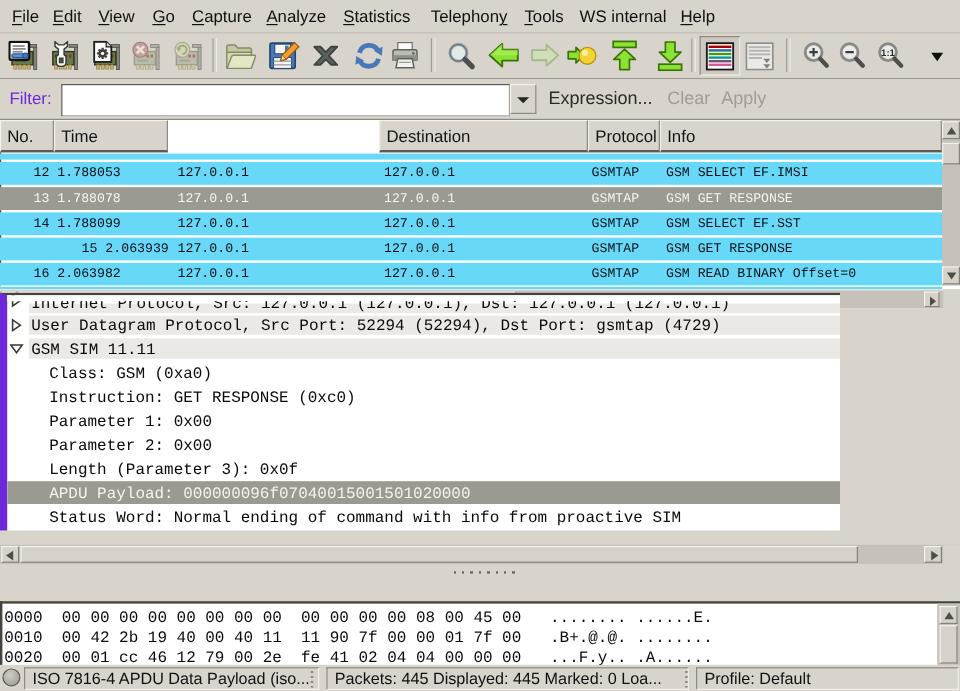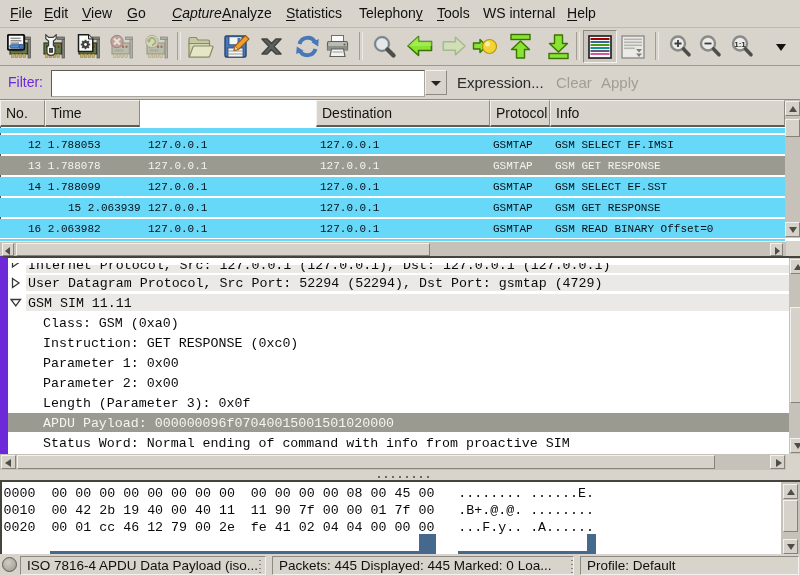--- a/index.html
+++ b/index.html
@@ -33,21 +33,21 @@
   font-size:13.5px;color:#101010;line-height:17px;padding-left:6px;white-space:nowrap;overflow:hidden;}
 </style>
 </head>
 <body>
 
 <div class="abs" style="left:0;top:0;width:800px;height:27px;background:#d8d4cc;border-bottom:1px solid #bdb9b1;">
   <span class="menuitem" style="left:10px;"><u>F</u>ile</span>
   <span class="menuitem" style="left:44px;"><u>E</u>dit</span>
   <span class="menuitem" style="left:82px;"><u>V</u>iew</span>
   <span class="menuitem" style="left:127px;"><u>G</u>o</span>
-  <span class="menuitem" style="left:172px;font-style:italic;"><u>C</u>apture</span>
+  <span class="menuitem" style="left:160px;"><u>C</u>apture</span>
   <span class="menuitem" style="left:222px;"><u>A</u>nalyze</span>
   <span class="menuitem" style="left:286px;"><u>S</u>tatistics</span>
   <span class="menuitem" style="left:359px;">Telephon<u>y</u></span>
   <span class="menuitem" style="left:437px;"><u>T</u>ools</span>
   <span class="menuitem" style="left:483px;">WS internal</span>
   <span class="menuitem" style="left:567px;"><u>H</u>elp</span>
 </div>
 
 <div id="toolbar" class="abs" style="left:0;top:28px;width:800px;height:37px;background:#d8d4cc;border-bottom:1px solid #9d9991;">
   <div class="sep" style="left:177px;top:4px;"></div>
@@ -355,21 +355,21 @@
   <div class="sbtn" style="left:2px;top:143px;width:12px;height:13px;">
     <div class="arr" style="left:2px;top:2.5px;border-top:4px solid transparent;border-bottom:4px solid transparent;border-right:5.5px solid #4e4e48;"></div>
   </div>
   <div class="sbtn" style="left:16px;top:143px;width:414px;height:13px;"></div>
   <div class="sbtn" style="left:770px;top:143px;width:13px;height:13px;">
     <div class="arr" style="left:4px;top:2.5px;border-top:4px solid transparent;border-bottom:4px solid transparent;border-left:5.5px solid #4e4e48;"></div>
   </div>
   <div class="abs" style="left:786px;top:141px;width:14px;height:16px;background:#d8d4cc;"></div>
 </div>
 
-<div class="abs" style="left:0;top:256px;width:800px;height:198px;background:#fff;border-top:2px solid #46423c;border-left:8px solid #6d28d9;box-sizing:border-box;overflow:hidden;">
+<div class="abs" style="left:0;top:244px;width:700px;height:198px;background:#fff;border-top:2px solid #46423c;border-left:6px solid #6d28d9;box-sizing:border-box;overflow:hidden;">
   <div class="abs" style="left:18px;top:7px;width:763px;height:8px;background:#ebe9e5;"></div>
   <div class="abs" style="left:18px;top:17px;width:763px;height:16px;background:#ebe9e5;"></div>
   <div class="abs" style="left:18px;top:36px;width:763px;height:17px;background:#ebe9e5;"></div>
   <div class="abs" style="left:0;top:155px;width:783px;height:19px;background:#9a9a91;"></div>
 
   <div class="drow" style="top:-3px;left:20px;">Internet Protocol, Src: 127.0.0.1 (127.0.0.1), Dst: 127.0.0.1 (127.0.0.1)</div>
   <div class="drow" style="top:15px;left:20px;">User Datagram Protocol, Src Port: 52294 (52294), Dst Port: gsmtap (4729)</div>
   <div class="drow" style="top:35px;left:20px;">GSM SIM 11.11</div>
   <div class="drow" style="top:55px;left:35px;">Class: GSM (0xa0)</div>
   <div class="drow" style="top:75px;left:35px;">Instruction: GET RESPONSE (0xc0)</div>
@@ -409,21 +409,21 @@
   <div class="sbtn" style="left:770px;top:1px;width:15px;height:14px;">
     <div class="arr" style="left:5px;top:3px;border-top:4.5px solid transparent;border-bottom:4.5px solid transparent;border-left:6px solid #4e4e48;"></div>
   </div>
   <div class="abs" style="left:786px;top:0;width:14px;height:16px;background:#d8d4cc;"></div>
 </div>
 
 <div class="abs" style="left:0;top:470px;width:800px;height:9px;background:#d8d4cc;">
   <div class="abs" style="left:378px;top:6px;width:56px;height:2px;background-image:repeating-linear-gradient(90deg,#6e6a62 0,#6e6a62 2px,transparent 2px,transparent 7px);"></div>
 </div>
 
-<div class="abs" style="left:0;top:480px;width:800px;height:75px;box-sizing:border-box;background:#fff;border:2px solid #46423c;border-right:none;border-bottom-width:1px;text-align:right;">
+<div class="abs" style="left:0;top:501px;width:800px;height:65px;box-sizing:border-box;background:#fff;border:2px solid #46423c;border-right:none;border-bottom-width:1px;text-align:right;">
   <div class="hexline" style="top:2.5px;">0000  00 00 00 00 00 00 00 00  00 00 00 00 08 00 45 00   ........ ......E.</div>
   <div class="hexline" style="top:19.5px;">0010  00 42 2b 19 40 00 40 11  11 90 7f 00 00 01 7f 00   .B+.@.@. ........</div>
   <div class="hexline" style="top:36.5px;">0020  00 01 cc 46 12 79 00 2e  fe 41 02 04 04 00 00 00   ...F.y.. .A......</div>
   <div class="abs" style="left:417px;top:52px;width:17px;height:17px;background:#46688c;"></div>
   <div class="abs" style="left:585px;top:52px;width:9px;height:17px;background:#46688c;"></div>
 
   <div class="abs" style="left:48px;top:69px;width:386px;height:4px;background:#46688c;"></div>
   <div class="abs" style="left:456px;top:69px;width:138px;height:4px;background:#46688c;"></div>
 
   <div class="abs" style="left:779px;top:0;width:21px;height:73px;background:#c6c2ba;"></div>

